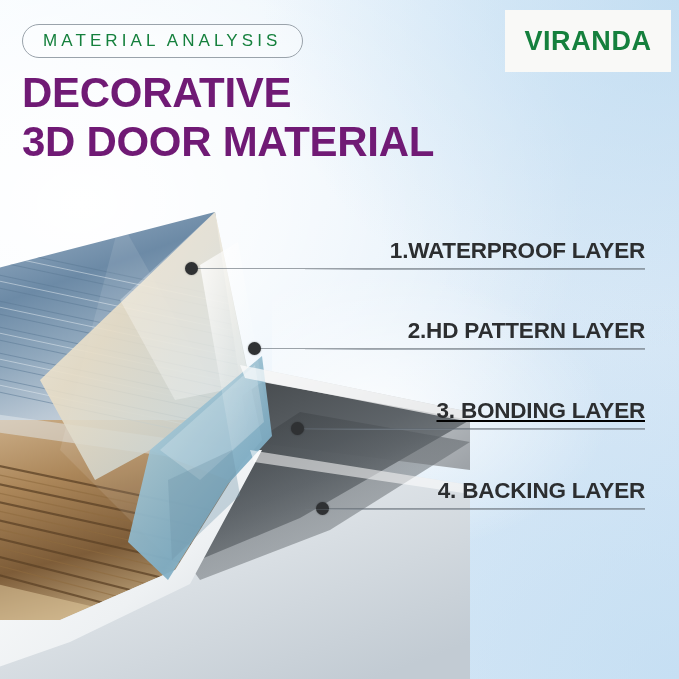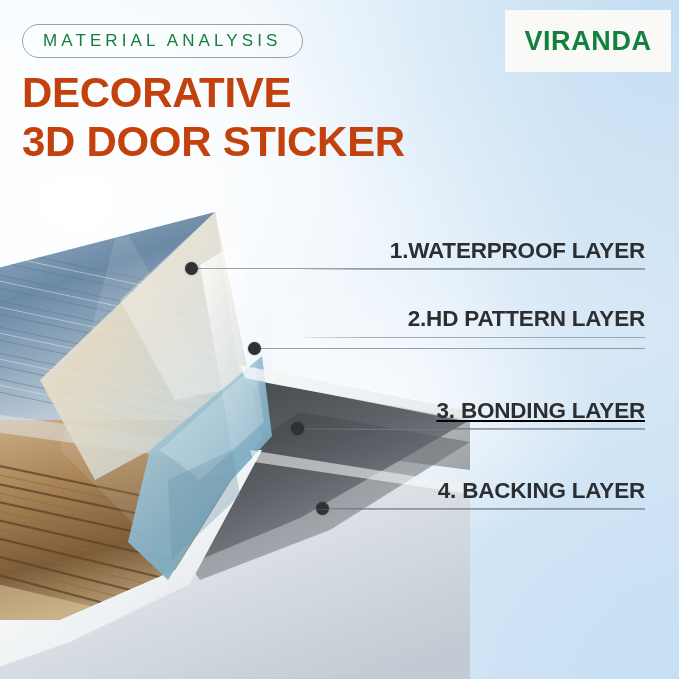--- a/index.html
+++ b/index.html
@@ -72,21 +72,21 @@
   .headline {
     position: absolute;
     left: 22px;
     top: 68px;
     width: 430px;
   }
   .headline-line {
     font-size: 42px;
     line-height: 49px;
     font-weight: 700;
-    color: #c2410c;
+    color: #701a75;
     letter-spacing: -0.3px;
     white-space: nowrap;
   }
 
   .brandbox {
     position: absolute;
     left: 505px;
     top: 10px;
     width: 166px;
     height: 62px;
@@ -131,21 +131,21 @@
     letter-spacing: -0.2px;
     white-space: nowrap;
     display: block;
     padding-bottom: 5px;
   }
   .callout-rule {
     height: 1px;
     background: linear-gradient(90deg, rgba(120,130,140,0.15) 0%, rgba(120,130,140,0.62) 18%, rgba(120,130,140,0.62) 100%);
   }
   .c1 { top: 238px; }
-  .c2 { top: 306px; }
+  .c2 { top: 318px; }
   .c3 { top: 398px; text-decoration: underline; }
   .c4 { top: 478px; }
 
   
   .leader {
     position: absolute;
     height: 1px;
     background: rgba(95,103,112,0.60);
   }
   .dot {
@@ -322,21 +322,21 @@
       <path d="M 250,300 L 470,335 L 470,344 L 254,312 Z" fill="#ffffff" opacity="0.55"></path>
     </svg>
   </div>
 
   <div class="badge">
     <span class="badge-text">MATERIAL ANALYSIS</span>
   </div>
 
   <div class="headline">
     <div class="headline-line">DECORATIVE</div>
-    <div class="headline-line">3D DOOR STICKER</div>
+    <div class="headline-line">3D DOOR MATERIAL</div>
   </div>
 
   <div class="brandbox">
     <span class="brandbox-text">VIRANDA</span>
   </div>
 
   <div class="callouts">
     <div class="leader l1"></div>
     <div class="dot d1"></div>
     <div class="leader l2"></div>

